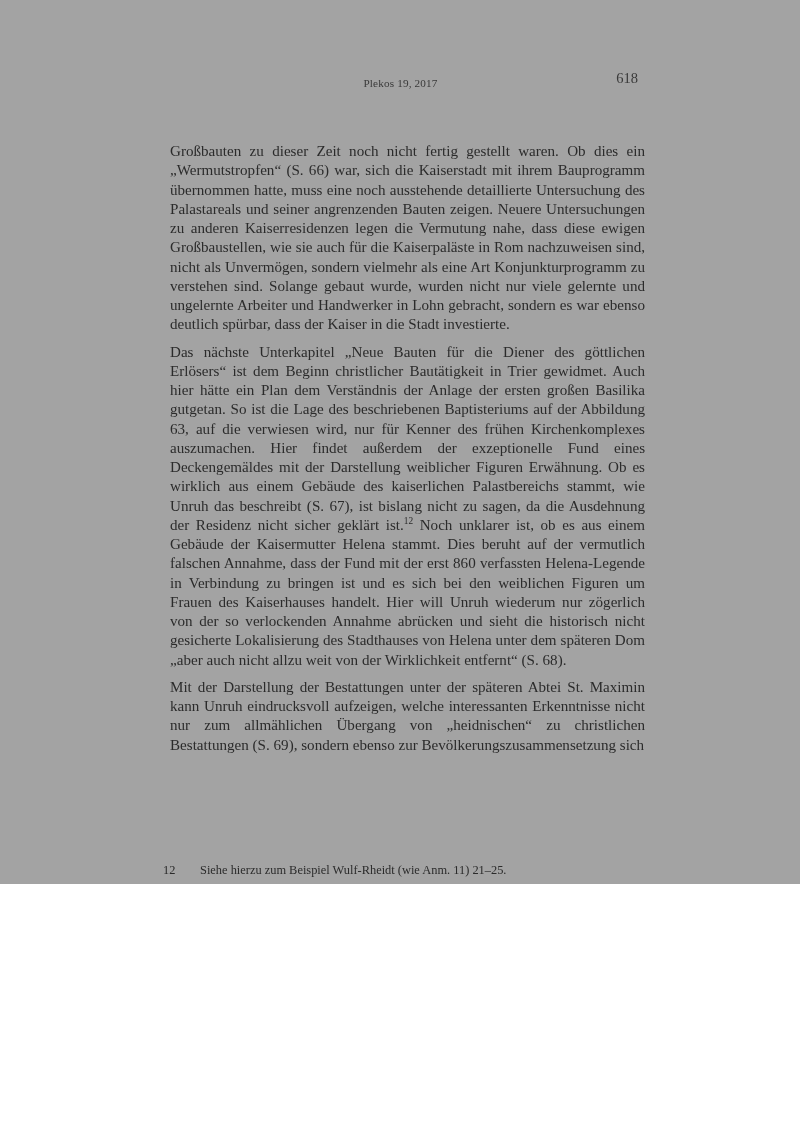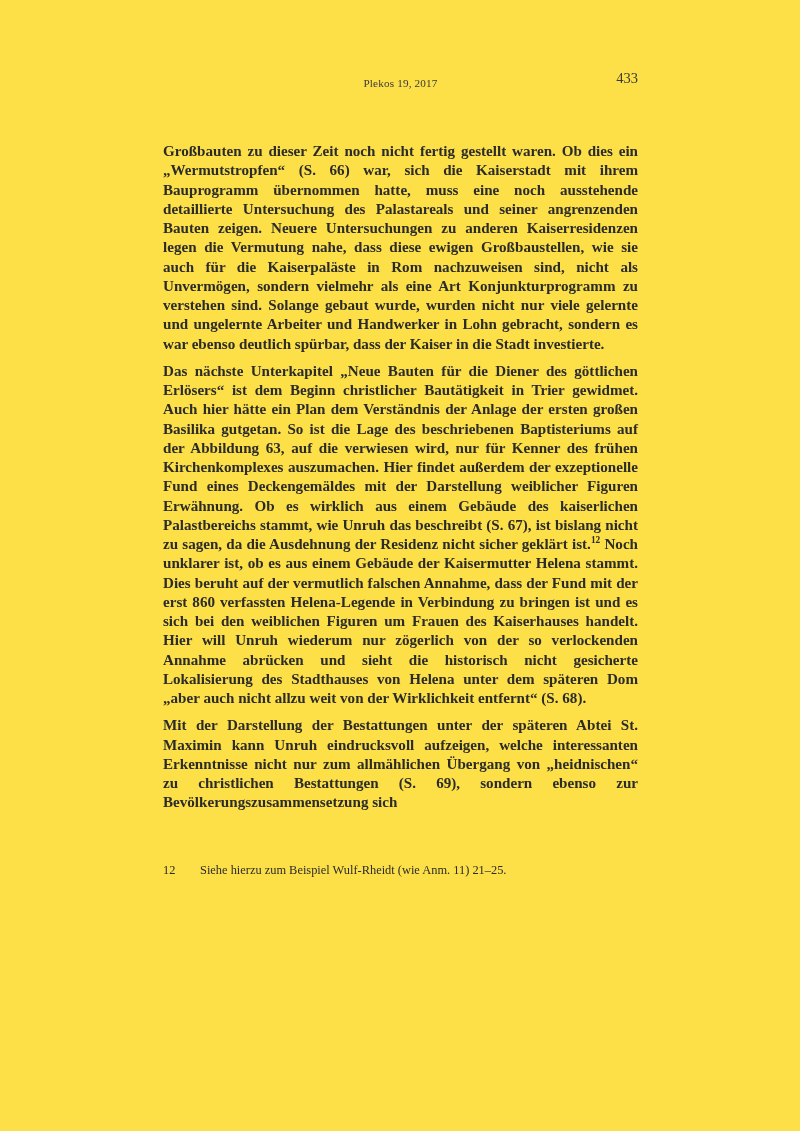--- a/index.html
+++ b/index.html
@@ -13,23 +13,23 @@
     background: #ffffff;
     font-family: "Liberation Serif", "DejaVu Serif", serif;
     color: #2b2b2b;
     -webkit-font-smoothing: antialiased;
     overflow: hidden;
   }
 
   .page {
     position: relative;
     width: 800px;
-    height: 1131px;
+    height: 884px;
     box-sizing: border-box;
-    background: #fde047;
+    background: #a3a3a3;
   }
 
   
   .running-head {
     position: absolute;
     left: 163px;
     right: 162px;
     top: 66px;
     height: 28px;
   }
@@ -49,24 +49,23 @@
     right: 0;
     top: 5px;
     font-size: 14.5px;
     color: #3a3a3a;
     line-height: 1;
   }
 
   
   .textblock {
     position: absolute;
-    left: 163px;
+    left: 170px;
     top: 142px;
     width: 475px;
-    font-weight: bold;
   }
 
   .para {
     margin: 0 0 8px 0;
     font-size: 15.1px;
     line-height: 19.25px;
     text-align: justify;
     text-justify: inter-word;
     hyphens: manual;
     color: #2b2b2b;
@@ -104,21 +103,21 @@
     text-align: left;
   }
 </style>
 </head>
 <body>
 
 <div class="page">
 
   <div class="running-head">
     <div class="journal-title">Plekos 19, 2017</div>
-    <div class="page-number">433</div>
+    <div class="page-number">618</div>
   </div>
 
   <div class="textblock">
 
     <p class="para">Großbauten zu dieser Zeit noch nicht fertig gestellt waren. Ob dies ein „Wermutstropfen“ (S. 66) war, sich die Kaiserstadt mit ihrem Bauprogramm übernommen hatte, muss eine noch ausstehende detaillierte Untersuchung des Palastareals und seiner angrenzenden Bauten zeigen. Neuere Untersuchungen zu anderen Kaiserresidenzen legen die Vermutung nahe, dass diese ewigen Großbaustellen, wie sie auch für die Kaiserpaläste in Rom nachzuweisen sind, nicht als Unvermögen, sondern vielmehr als eine Art Konjunkturprogramm zu verstehen sind. Solange gebaut wurde, wurden nicht nur viele gelernte und ungelernte Arbeiter und Handwerker in Lohn gebracht, sondern es war ebenso deutlich spürbar, dass der Kaiser in die Stadt investierte.</p>
 
     <p class="para"><span>Das nächste Unterkapitel „Neue Bauten für die Diener des göttlichen Erlösers“ ist dem Beginn christlicher Bautätigkeit in Trier gewidmet. Auch hier hätte ein Plan dem Verständnis der Anlage der ersten großen Basilika gutgetan. So ist die Lage des beschriebenen Baptisteriums auf der Abbildung 63, auf die verwiesen wird, nur für Kenner des frühen Kirchenkomplexes auszumachen. Hier findet außerdem der exzeptionelle Fund eines Deckengemäldes mit der Darstellung weiblicher Figuren Erwähnung. Ob es wirklich aus einem Gebäude des kaiserlichen Palastbereichs stammt, wie Unruh das beschreibt (S. 67), ist bislang nicht zu sagen, da die Ausdehnung der Residenz nicht sicher geklärt ist.</span><span class="fn-ref">12</span><span> Noch unklarer ist, ob es aus einem Gebäude der Kaisermutter Helena stammt. Dies beruht auf der vermutlich falschen Annahme, dass der Fund mit der erst 860 verfassten Helena-Legende in Verbindung zu bringen ist und es sich bei den weiblichen Figuren um Frauen des Kaiserhauses handelt. Hier will Unruh wiederum nur zögerlich von der so verlockenden Annahme abrücken und sieht die historisch nicht gesicherte Lokalisierung des Stadthauses von Helena unter dem späteren Dom „aber auch nicht allzu weit von der Wirklichkeit entfernt“ (S. 68).</span></p>
 
     <p class="para">Mit der Darstellung der Bestattungen unter der späteren Abtei St. Maximin kann Unruh eindrucksvoll aufzeigen, welche interessanten Erkenntnisse nicht nur zum allmählichen Übergang von „heidnischen“ zu christlichen Bestattungen (S. 69), sondern ebenso zur Bevölkerungszusammensetzung sich</p>
 

